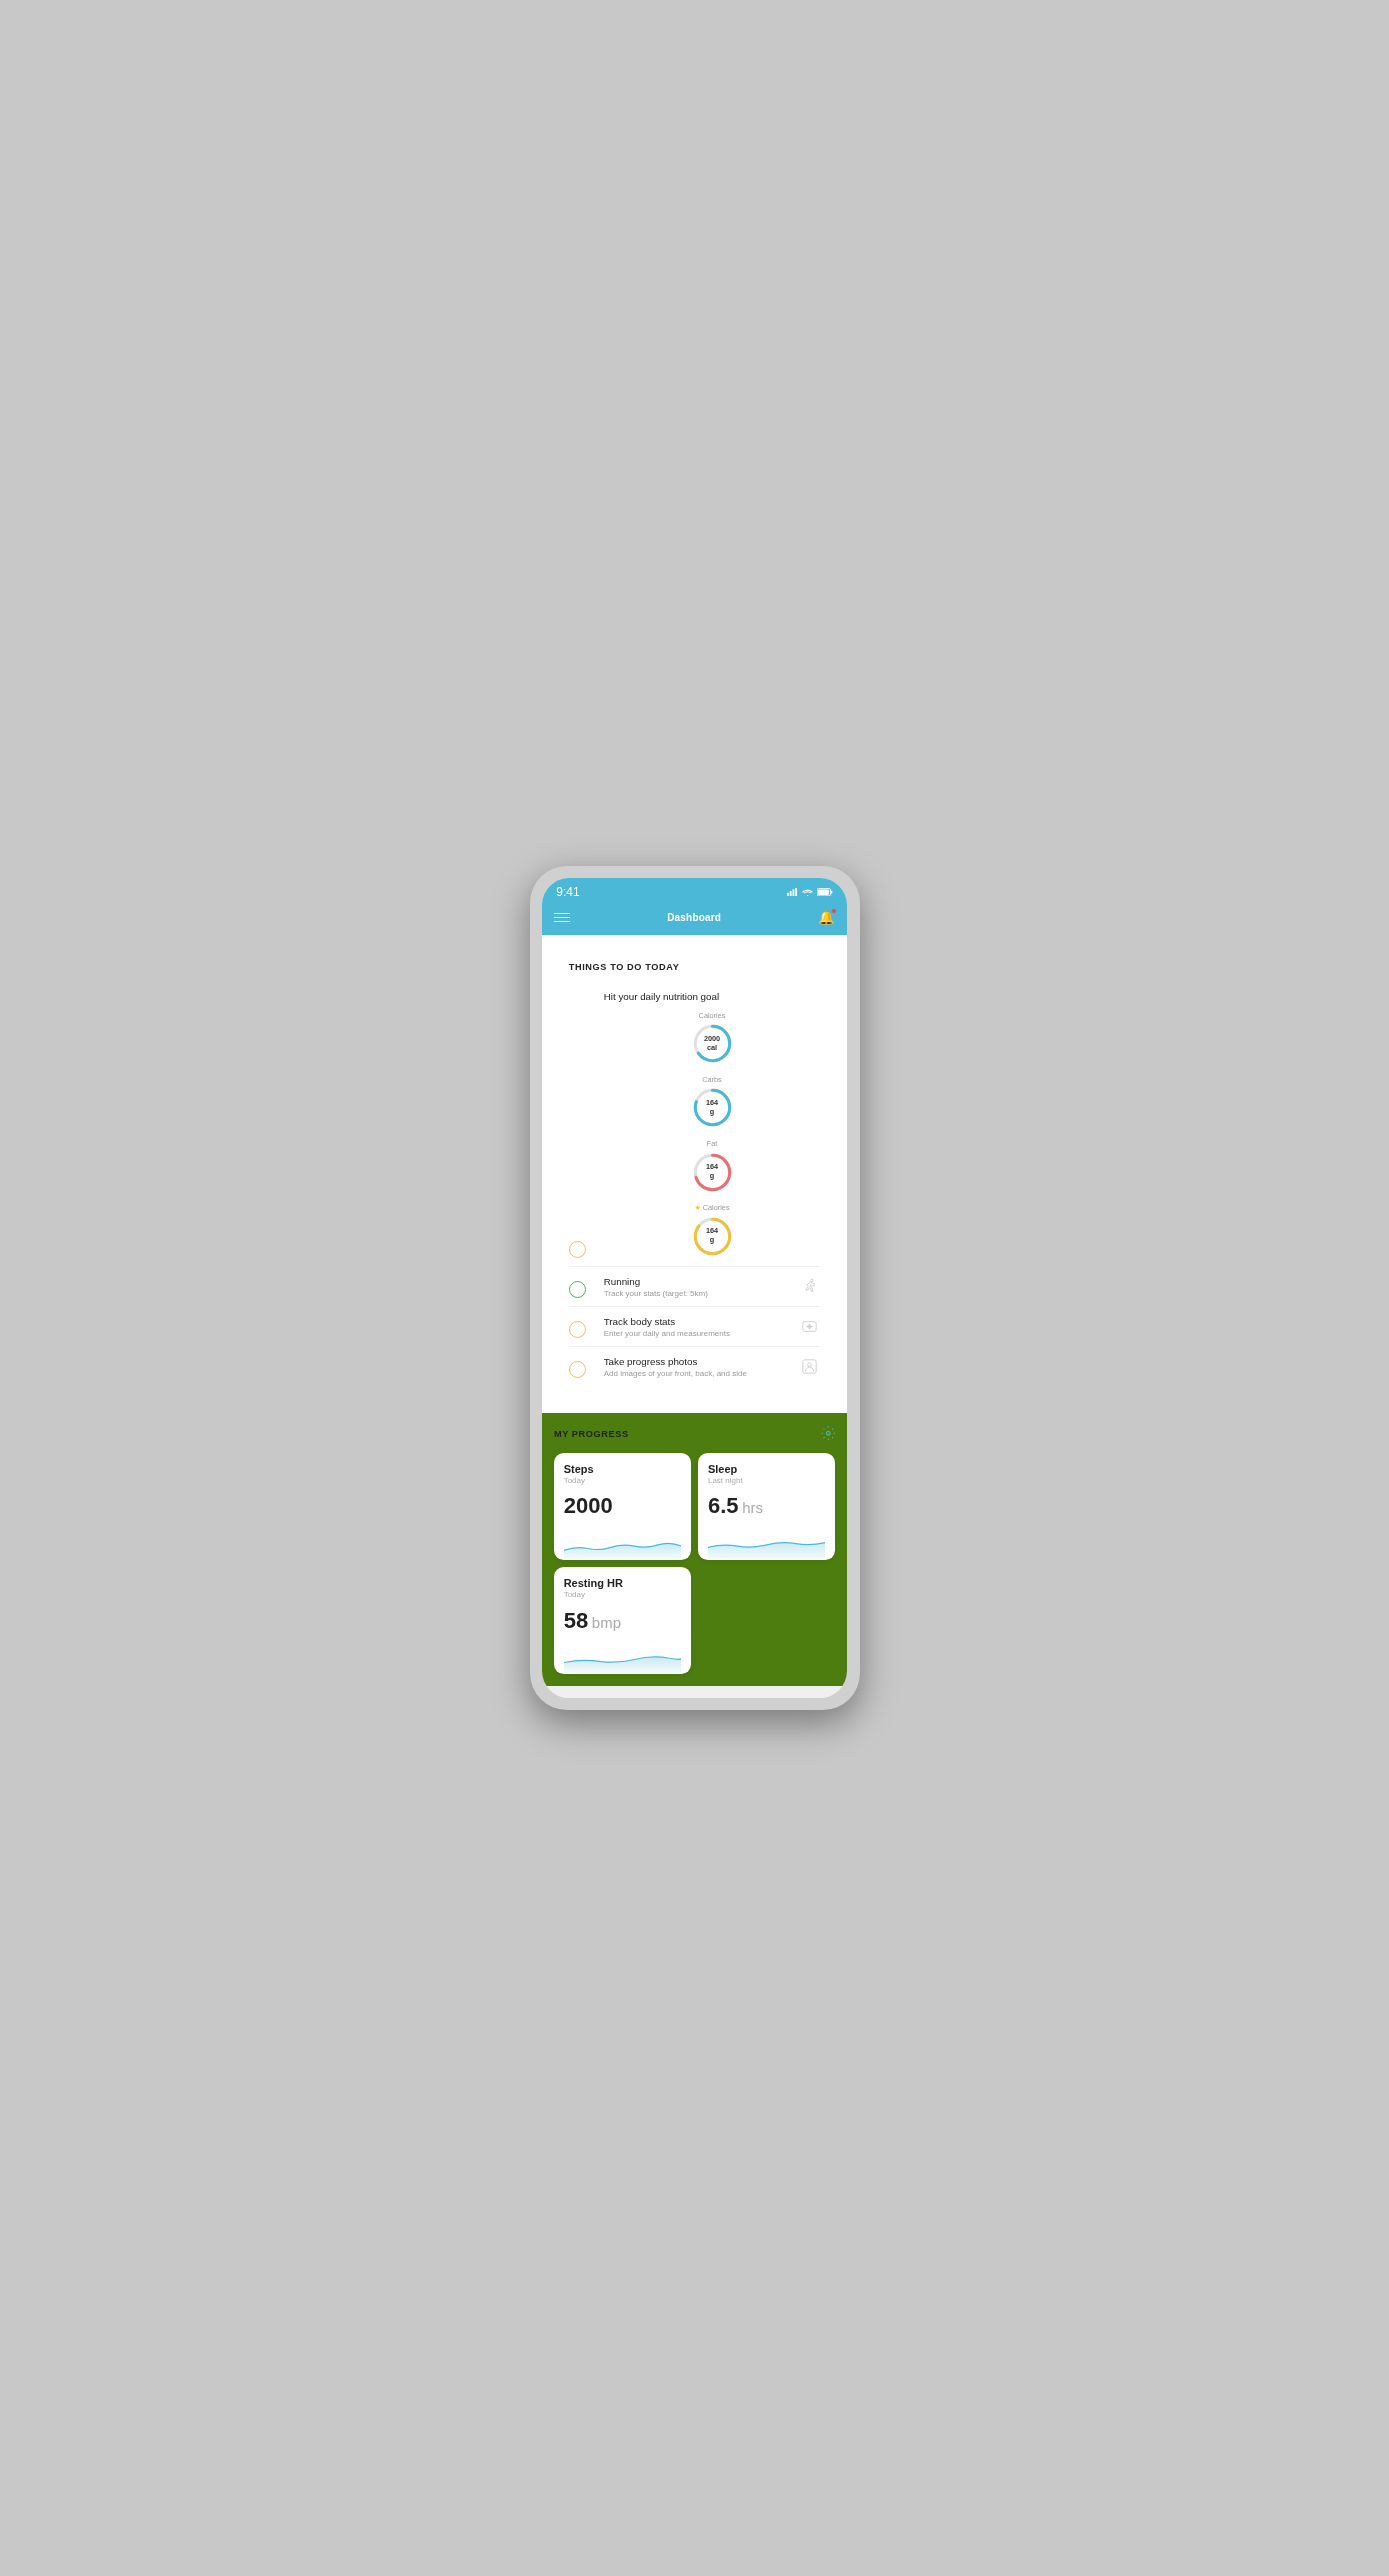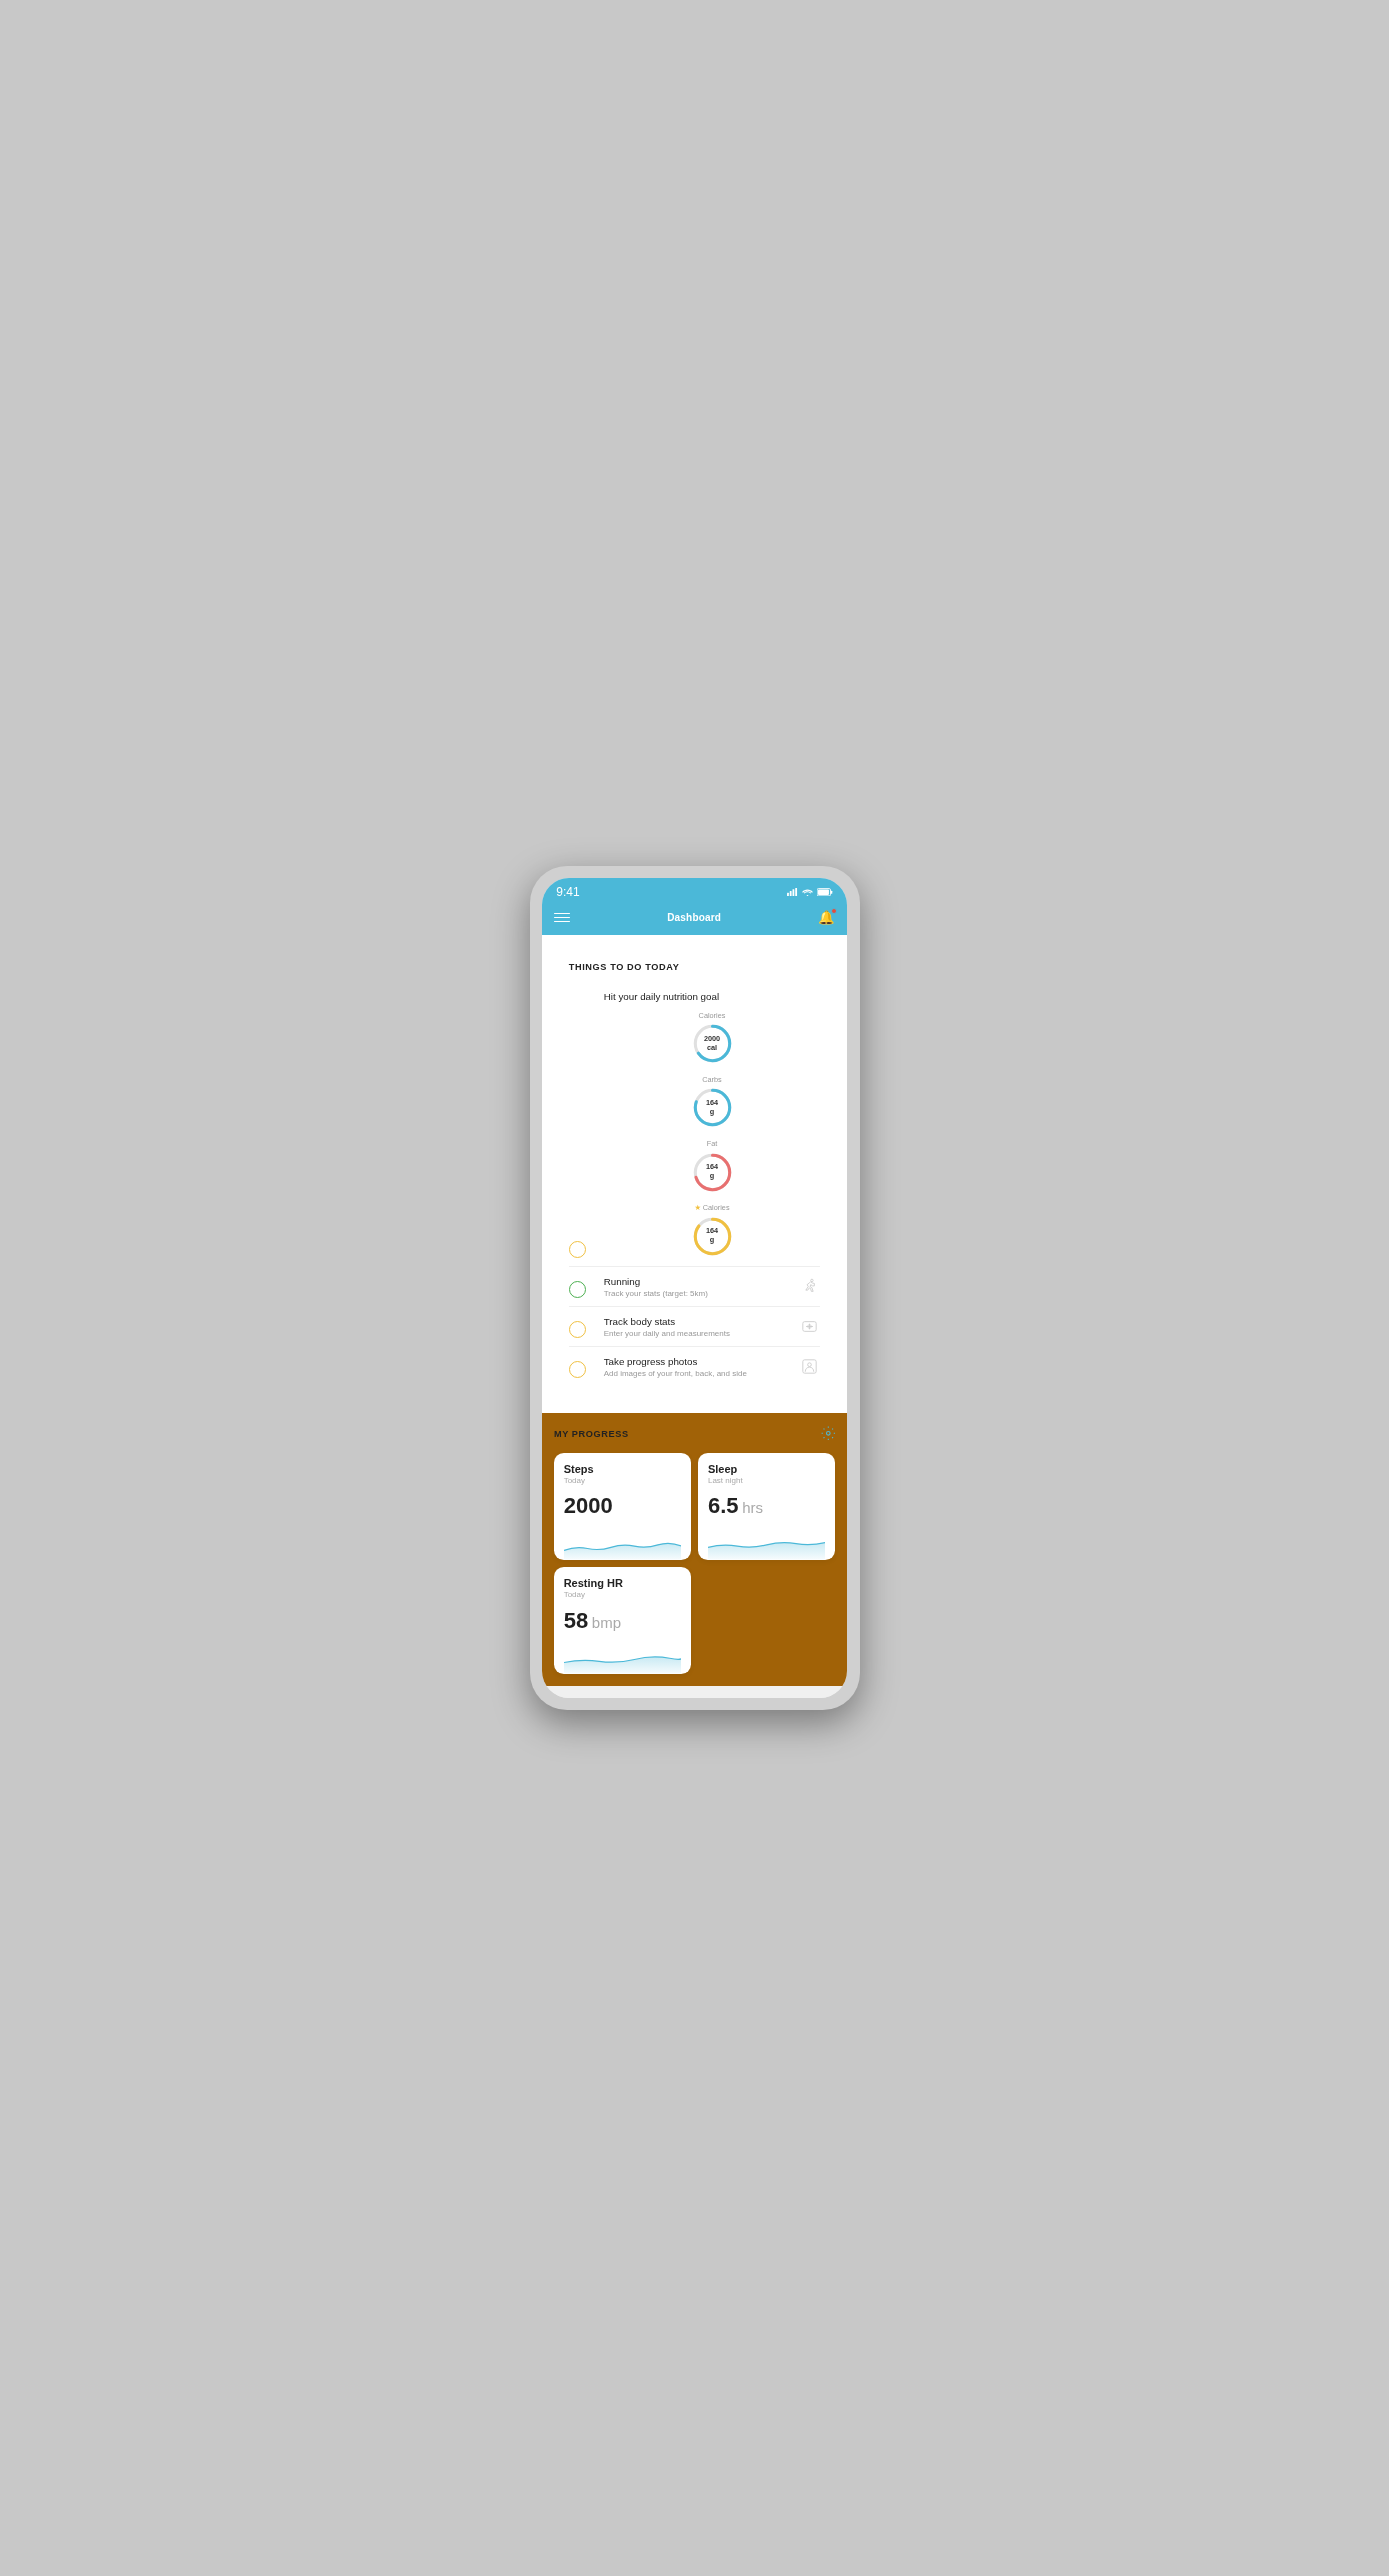--- a/index.html
+++ b/index.html
@@ -176,21 +176,21 @@
       left: 50%;
       transform: translate(-50%, -50%);
       text-align: center;
       font-size: 7.3px;
       font-weight: 600;
       color: #333;
       line-height: 1.2;
     }
     
     .progress-section {
-      background: #a16207;
+      background: #4d7c0f;
       padding: 12.2px;
     }
     .progress-header {
       display: flex;
       justify-content: space-between;
       align-items: center;
       margin-bottom: 9.8px;
     }
     .gear-icon {
       color: #4bb8d8;

